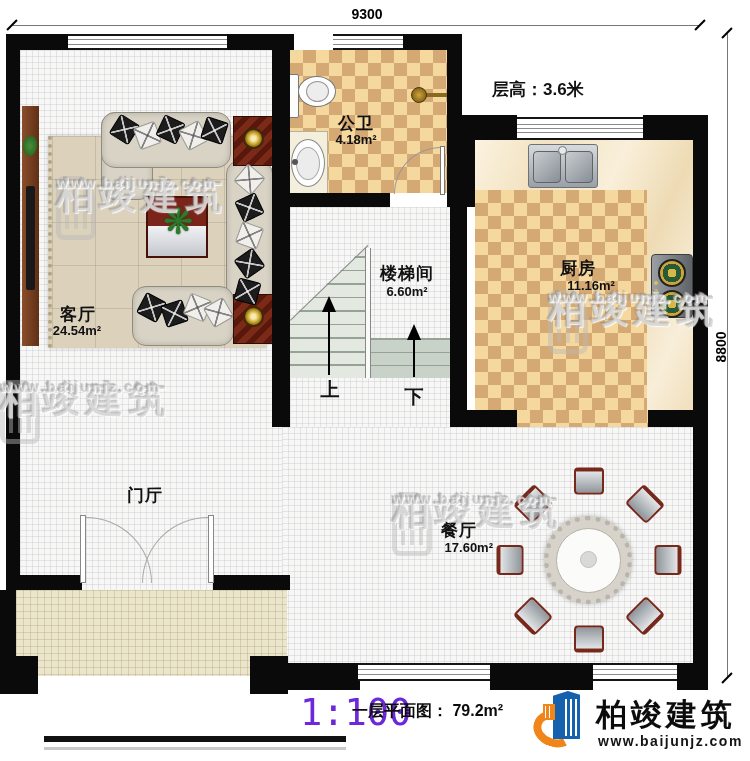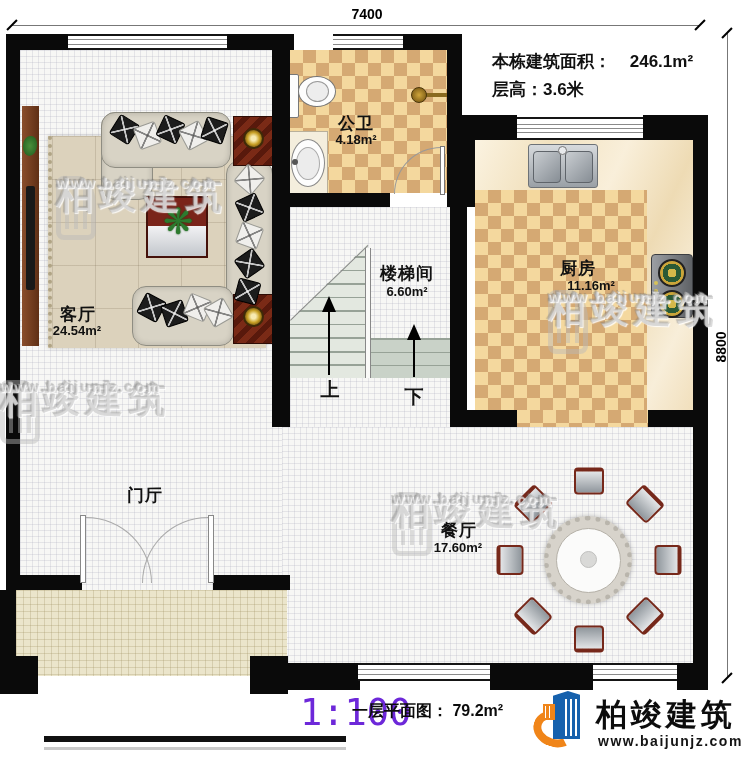--- a/index.html
+++ b/index.html
@@ -85,31 +85,27 @@
   .updown{font-size:19px;font-weight:bold;color:#111;z-index:50;text-align:center;width:34px;}
 </style>
 </head>
 <body>
 
 <div id="plan">
 
   <div class="dimline" style="left:12px;top:25px;width:688px;height:0;"></div>
   <div class="tick" style="left:5px;top:24px;"></div>
   <div class="tick" style="left:693px;top:24px;"></div>
-  <div class="dimtxt" style="left:337px;top:6px;width:60px;">7400</div>
+  <div class="dimtxt" style="left:337px;top:6px;width:60px;">9300</div>
 
   <div class="dimlineV" style="left:727px;top:33px;width:0;height:645px;"></div>
   <div class="tick" style="left:720px;top:32px;"></div>
   <div class="tick" style="left:720px;top:677px;"></div>
   <div class="dimtxt" style="left:691px;top:339px;width:60px;transform:rotate(-90deg);">8800</div>
 
-  <div class="info" style="left:492px;top:50px;">
-    <span style="position:static;">本栋建筑面积：</span>
-    <span style="position:static;margin-left:14px;">246.1m²</span>
-  </div>
   <div class="info" style="left:492px;top:78px;">层高：3.6米</div>
 
   <div class="gridfloor" style="left:20px;top:50px;width:262px;height:540px;z-index:1;"></div>
   <div class="gridfloor" style="left:290px;top:207px;width:160px;height:220px;z-index:1;"></div>
   <div class="gridfloor" style="left:282px;top:427px;width:411px;height:236px;z-index:1;"></div>
   <div class="checker" style="left:290px;top:50px;width:157px;height:143px;z-index:2;"></div>
   <div style="left:288px;top:131px;width:40px;height:64px;background:#f4eedd;border:1px solid #b9b09a;z-index:3;"></div>
   <div class="marble" style="left:475px;top:140px;width:218px;height:270px;z-index:2;"></div>
   <div class="checker" style="left:475px;top:190px;width:172px;height:220px;z-index:3;"></div>
   <div class="checker" style="left:517px;top:410px;width:131px;height:17px;z-index:3;"></div>
@@ -263,21 +259,21 @@
 
   <div class="rname" style="left:47px;top:303px;width:62px;">客厅</div>
   <div class="rarea" style="left:42px;top:323px;width:70px;">24.54m²</div>
   <div class="rname" style="left:326px;top:112px;width:60px;">公卫</div>
   <div class="rarea" style="left:326px;top:132px;width:60px;">4.18m²</div>
   <div class="rname" style="left:366px;top:262px;width:82px;">楼梯间</div>
   <div class="rarea" style="left:366px;top:284px;width:82px;">6.60m²</div>
   <div class="rname" style="left:543px;top:257px;width:70px;">厨房</div>
   <div class="rarea" style="left:556px;top:278px;width:70px;">11.16m²</div>
   <div class="rname" style="left:428px;top:519px;width:62px;">餐厅</div>
-  <div class="rarea" style="left:423px;top:540px;width:70px;">17.60m²</div>
+  <div class="rarea" style="left:423px;top:540px;width:70px;text-align:right;">17.60m²</div>
   <div class="rname" style="left:114px;top:484px;width:62px;">门厅</div>
 
   <div class="scale" style="left:286px;top:691px;">1:100</div>
   <div style="left:44px;top:736px;width:302px;height:6px;background:#111;"></div>
   <div style="left:44px;top:747px;width:302px;height:3px;background:#c9c9c9;"></div>
   <div class="tinfo" style="left:352px;top:701px;">
     <span style="position:static;">一层平面图：</span>
     <span style="position:static;">79.2m²</span>
   </div>
 

